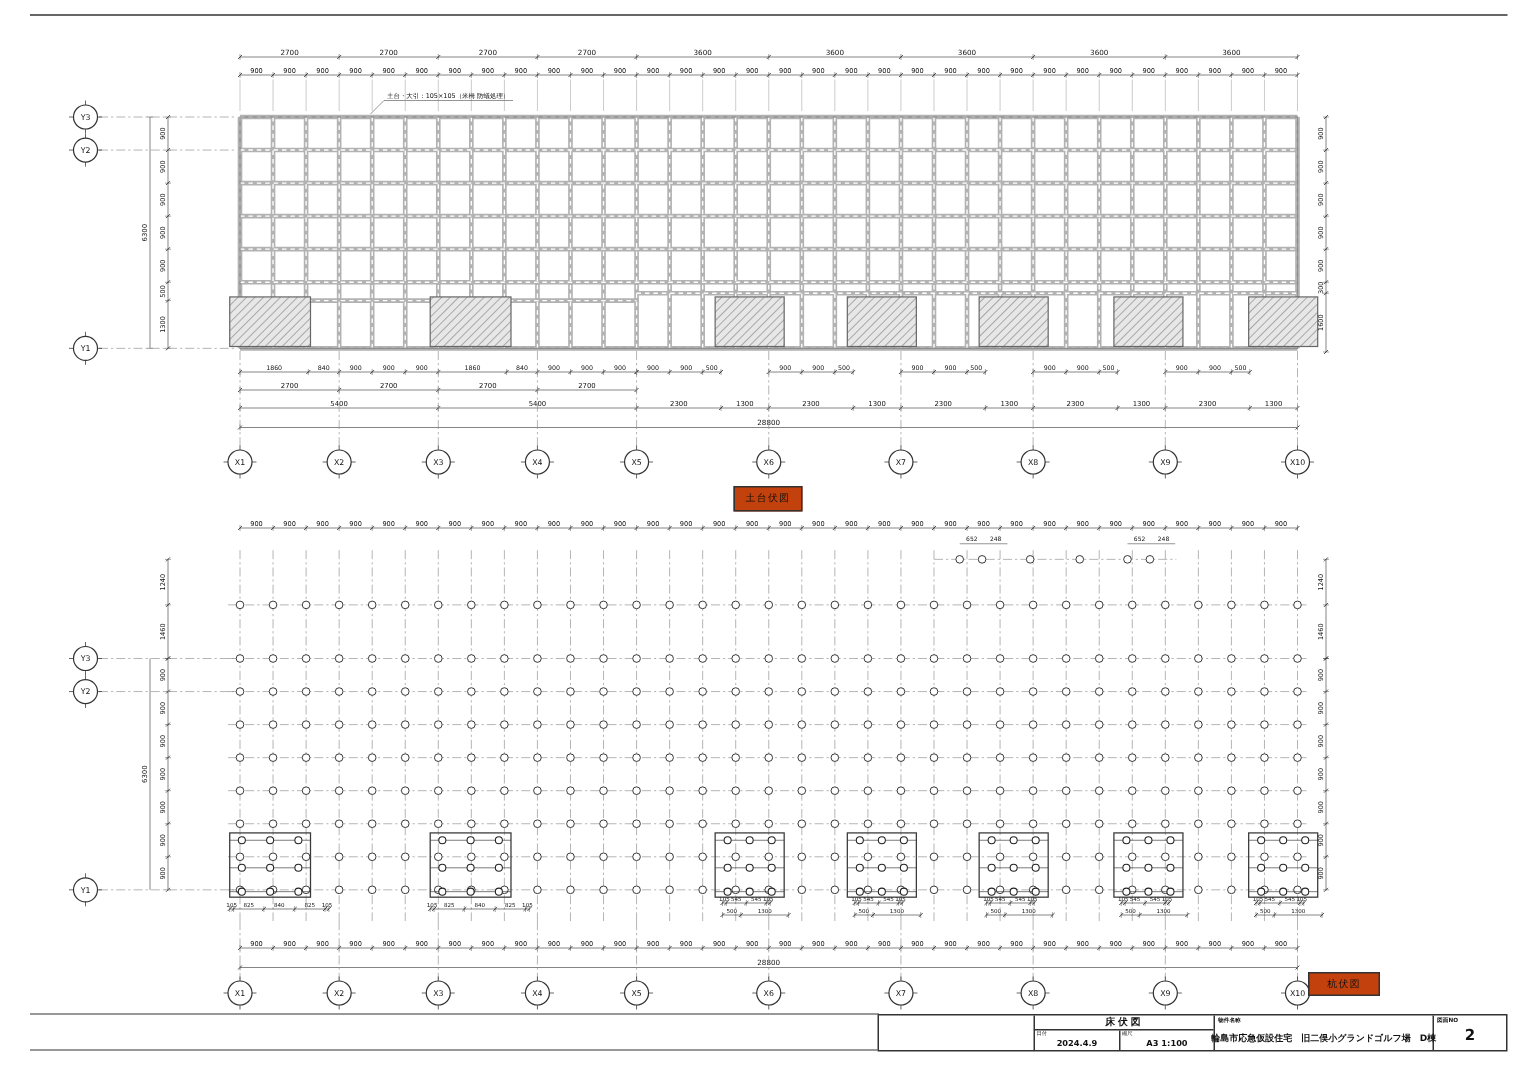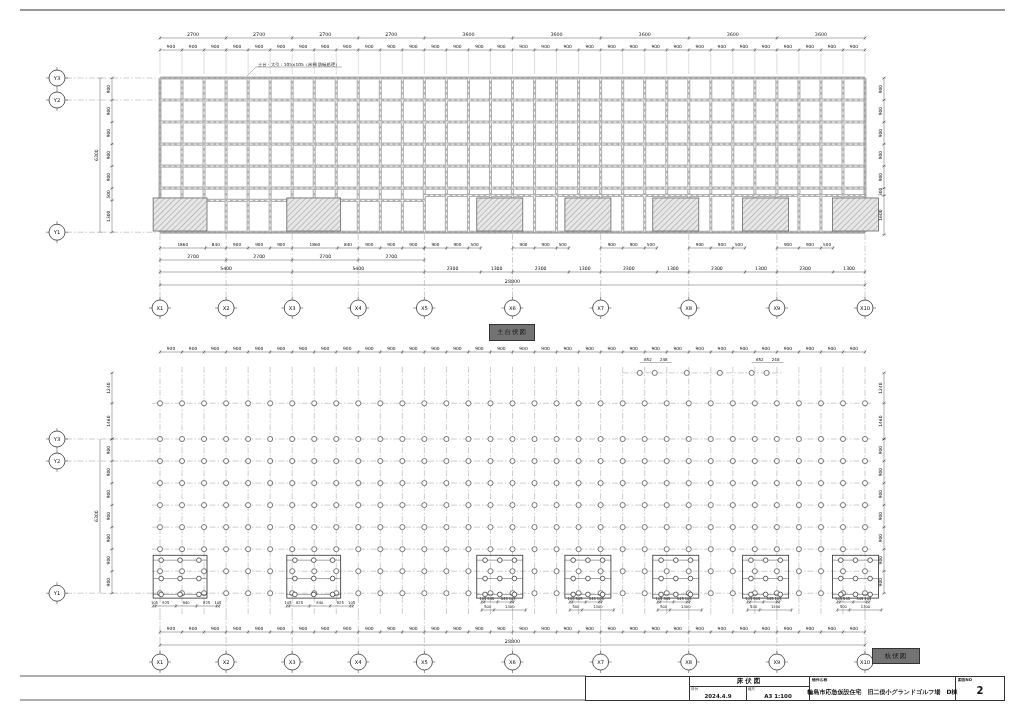--- a/index.html
+++ b/index.html
@@ -1,20 +1,20 @@
 <!DOCTYPE html>
 <html><head>
 <meta charset="utf-8">
 <style>
   html,body{margin:0;padding:0;background:#e9e9e9;}
   .sheet{position:relative;width:1024px;height:724px;background:#ffffff;overflow:hidden;
          font-family:"DejaVu Sans",sans-serif;}
   svg{position:absolute;left:0;top:0;}
   svg text{font-family:"DejaVu Sans","Liberation Sans",sans-serif;fill:#111;}
-  .planlabel{position:absolute;border:0.9px solid #333;background:#737373;color:#111;
+  .planlabel{position:absolute;border:0.9px solid #333;background:#c2410c;color:#111;
              font-size:6.5px;text-align:center;display:flex;align-items:center;justify-content:center;
              letter-spacing:1px;}
   .tb{position:absolute;left:585px;top:676px;width:420px;height:25px;border:1px solid #333;
       box-sizing:border-box;display:flex;background:#fff;color:#111;}
   .tb *{box-sizing:border-box;}
   .tb-colA{width:104px;border-right:0.8px solid #333;}
   .tb-colB{width:120px;border-right:0.8px solid #333;display:flex;flex-direction:column;}
   .tb-colB .trow{height:10px;border-bottom:0.8px solid #333;display:flex;align-items:center;justify-content:center;
                  font-size:6.5px;font-weight:bold;letter-spacing:2px;}
   .tb-colB .brow{flex:1;display:flex;}

